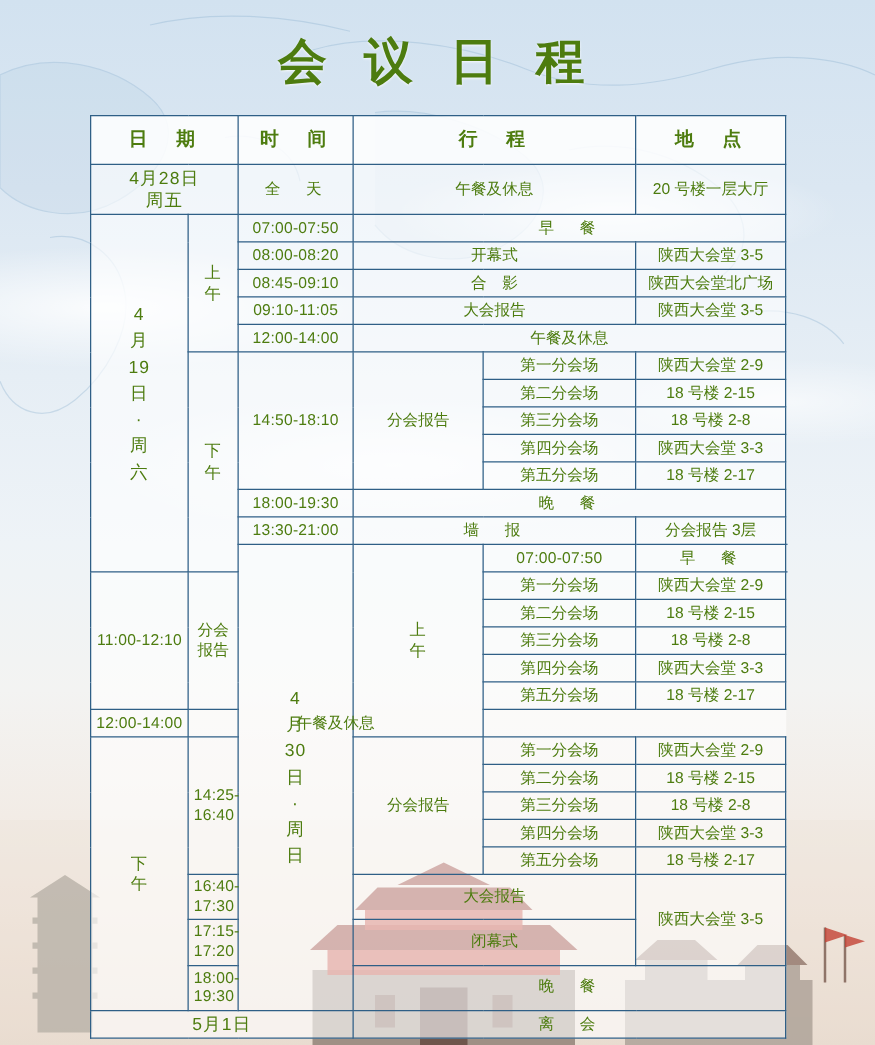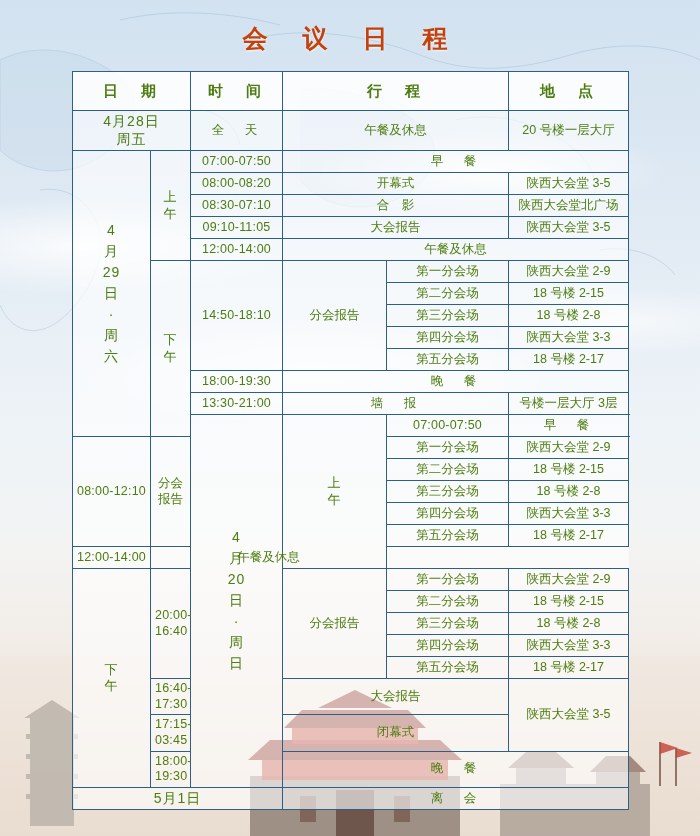--- a/index.html
+++ b/index.html
@@ -58,25 +58,25 @@
   }
 
   
   .title-wrap {
     position: relative;
     z-index: 3;
     text-align: center;
     padding-top: 22px;
   }
   .title {
-    font-family: Liberation Mono, monospace;
-    font-size: 25px;
+    font-family: Liberation Serif, serif;
+    font-size: 39px;
     font-weight: bold;
     letter-spacing: 10px;
-    color: #c2410c;
+    color: #4d7c0f;
     text-shadow: 0 1px 2px rgba(255,255,255,.8);
   }
 
   
   .table-wrap {
     position: relative;
     z-index: 3;
     margin: 16px auto 0 auto;
     width: 556px;
   }
@@ -230,40 +230,40 @@
         </td>
         <td class="bold sp2">全　天</td>
         <td colspan="2">午餐及休息</td>
         <td>20 号楼一层大厅</td>
       </tr>
 
       <tr class="row-h">
         <td rowspan="13" class="date-cell vert">
           <div>4</div>
           <div>月</div>
-          <div>29</div>
+          <div>19</div>
           <div>日</div>
           <div>·</div>
           <div>周</div>
           <div>六</div>
         </td>
         <td rowspan="5" class="half-cell">
           <div>上</div>
           <div>午</div>
         </td>
         <td class="time">07:00-07:50</td>
         <td colspan="3" class="sp2">早　餐</td>
       </tr>
       <tr class="row-h">
         <td class="time">08:00-08:20</td>
         <td colspan="2">开幕式</td>
         <td>陕西大会堂 3-5</td>
       </tr>
       <tr class="row-h">
-        <td class="time">08:30-07:10</td>
+        <td class="time">08:45-09:10</td>
         <td colspan="2" class="bold">合　影</td>
         <td>陕西大会堂北广场</td>
       </tr>
       <tr class="row-h">
         <td class="time">09:10-11:05</td>
         <td colspan="2">大会报告</td>
         <td>陕西大会堂 3-5</td>
       </tr>
       <tr class="row-h">
         <td class="time">12:00-14:00</td>
@@ -296,42 +296,42 @@
         <td>第五分会场</td>
         <td>18 号楼 2-17</td>
       </tr>
       <tr class="row-h">
         <td class="time">18:00-19:30</td>
         <td colspan="3" class="sp2">晚　餐</td>
       </tr>
       <tr class="row-h">
         <td class="time">13:30-21:00</td>
         <td colspan="2" class="sp2">墙　报</td>
-        <td>号楼一层大厅 3层</td>
+        <td>分会报告 3层</td>
       </tr>
 
       <tr class="row-h">
         <td rowspan="15" class="date-cell vert">
           <div>4</div>
           <div>月</div>
-          <div>20</div>
+          <div>30</div>
           <div>日</div>
           <div>·</div>
           <div>周</div>
           <div>日</div>
         </td>
         <td rowspan="7" class="half-cell">
           <div>上</div>
           <div>午</div>
         </td>
         <td class="time">07:00-07:50</td>
         <td colspan="3" class="sp2">早　餐</td>
       </tr>
       <tr class="row-h">
-        <td rowspan="5" class="time">08:00-12:10</td>
+        <td rowspan="5" class="time">11:00-12:10</td>
         <td rowspan="5">分会报告</td>
         <td>第一分会场</td>
         <td>陕西大会堂 2-9</td>
       </tr>
       <tr class="row-h">
         <td>第二分会场</td>
         <td>18 号楼 2-15</td>
       </tr>
       <tr class="row-h">
         <td>第三分会场</td>
@@ -348,21 +348,21 @@
       <tr class="row-h">
         <td class="time">12:00-14:00</td>
         <td colspan="3">午餐及休息</td>
       </tr>
 
       <tr class="row-h">
         <td rowspan="8" class="half-cell">
           <div>下</div>
           <div>午</div>
         </td>
-        <td rowspan="5" class="time">20:00-16:40</td>
+        <td rowspan="5" class="time">14:25-16:40</td>
         <td rowspan="5">分会报告</td>
         <td>第一分会场</td>
         <td>陕西大会堂 2-9</td>
       </tr>
       <tr class="row-h">
         <td>第二分会场</td>
         <td>18 号楼 2-15</td>
       </tr>
       <tr class="row-h">
         <td>第三分会场</td>
@@ -375,21 +375,21 @@
       <tr class="row-h">
         <td>第五分会场</td>
         <td>18 号楼 2-17</td>
       </tr>
       <tr class="row-h">
         <td class="time">16:40-17:30</td>
         <td colspan="2">大会报告</td>
         <td rowspan="2">陕西大会堂 3-5</td>
       </tr>
       <tr class="row-h">
-        <td class="time">17:15-03:45</td>
+        <td class="time">17:15-17:20</td>
         <td colspan="2">闭幕式</td>
       </tr>
       <tr class="row-h">
         <td class="time">18:00-19:30</td>
         <td colspan="3" class="sp2">晚　餐</td>
       </tr>
 
       <tr class="row-h">
         <td colspan="3" class="date-cell">5月1日</td>
         <td colspan="3" class="sp2">离　会</td>

